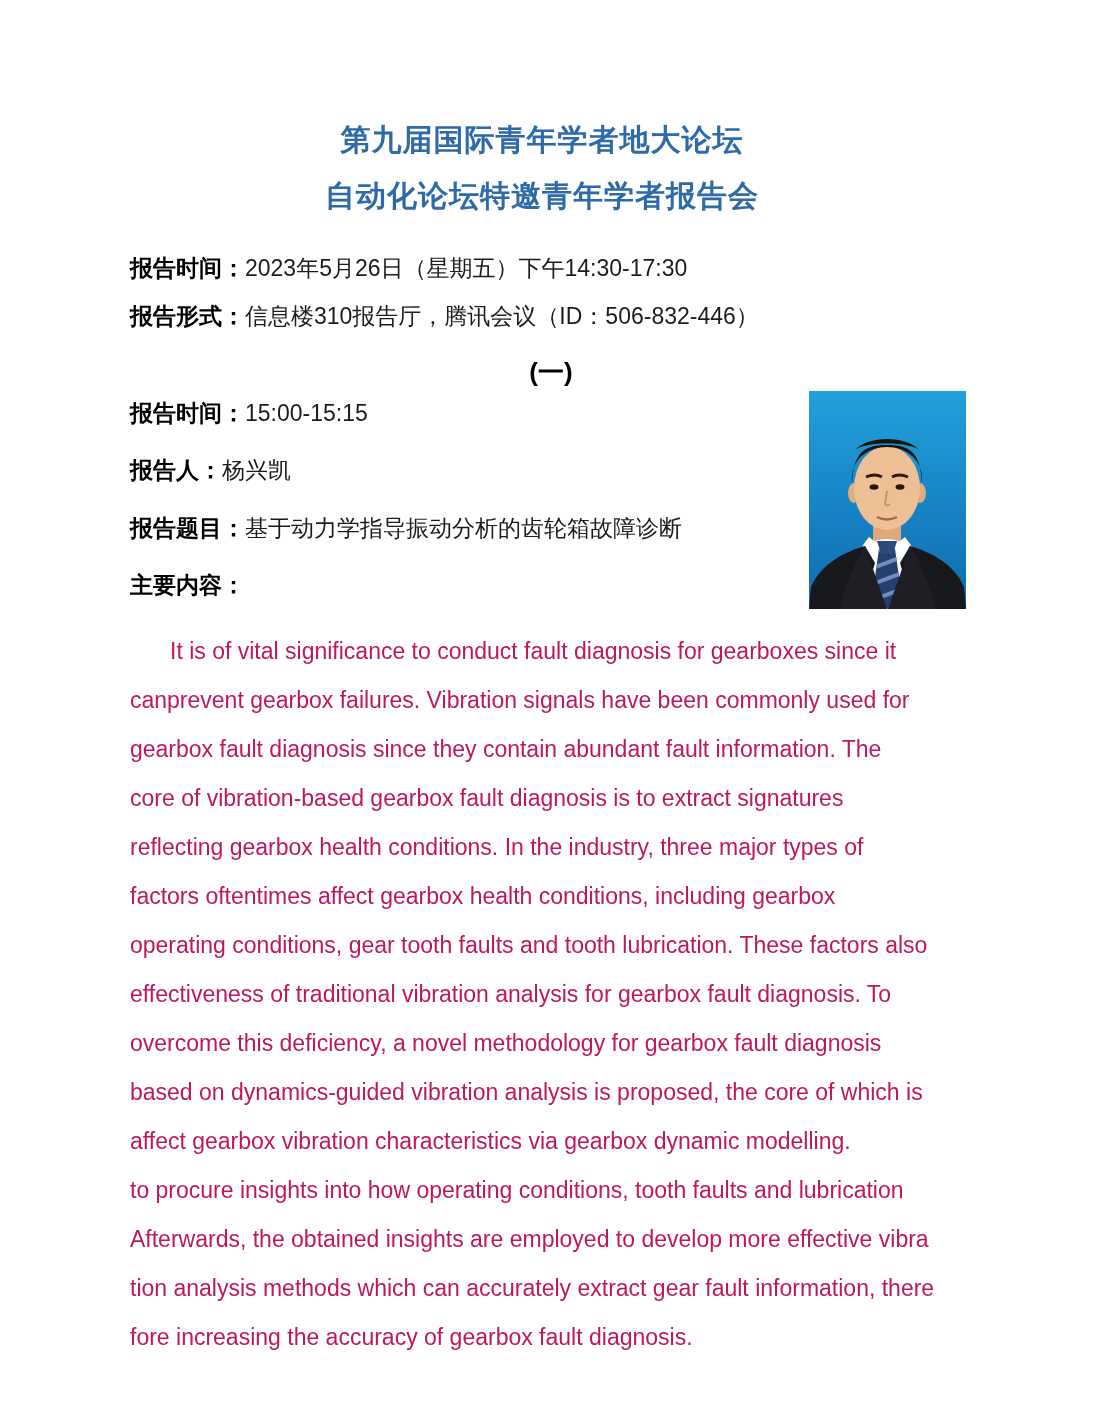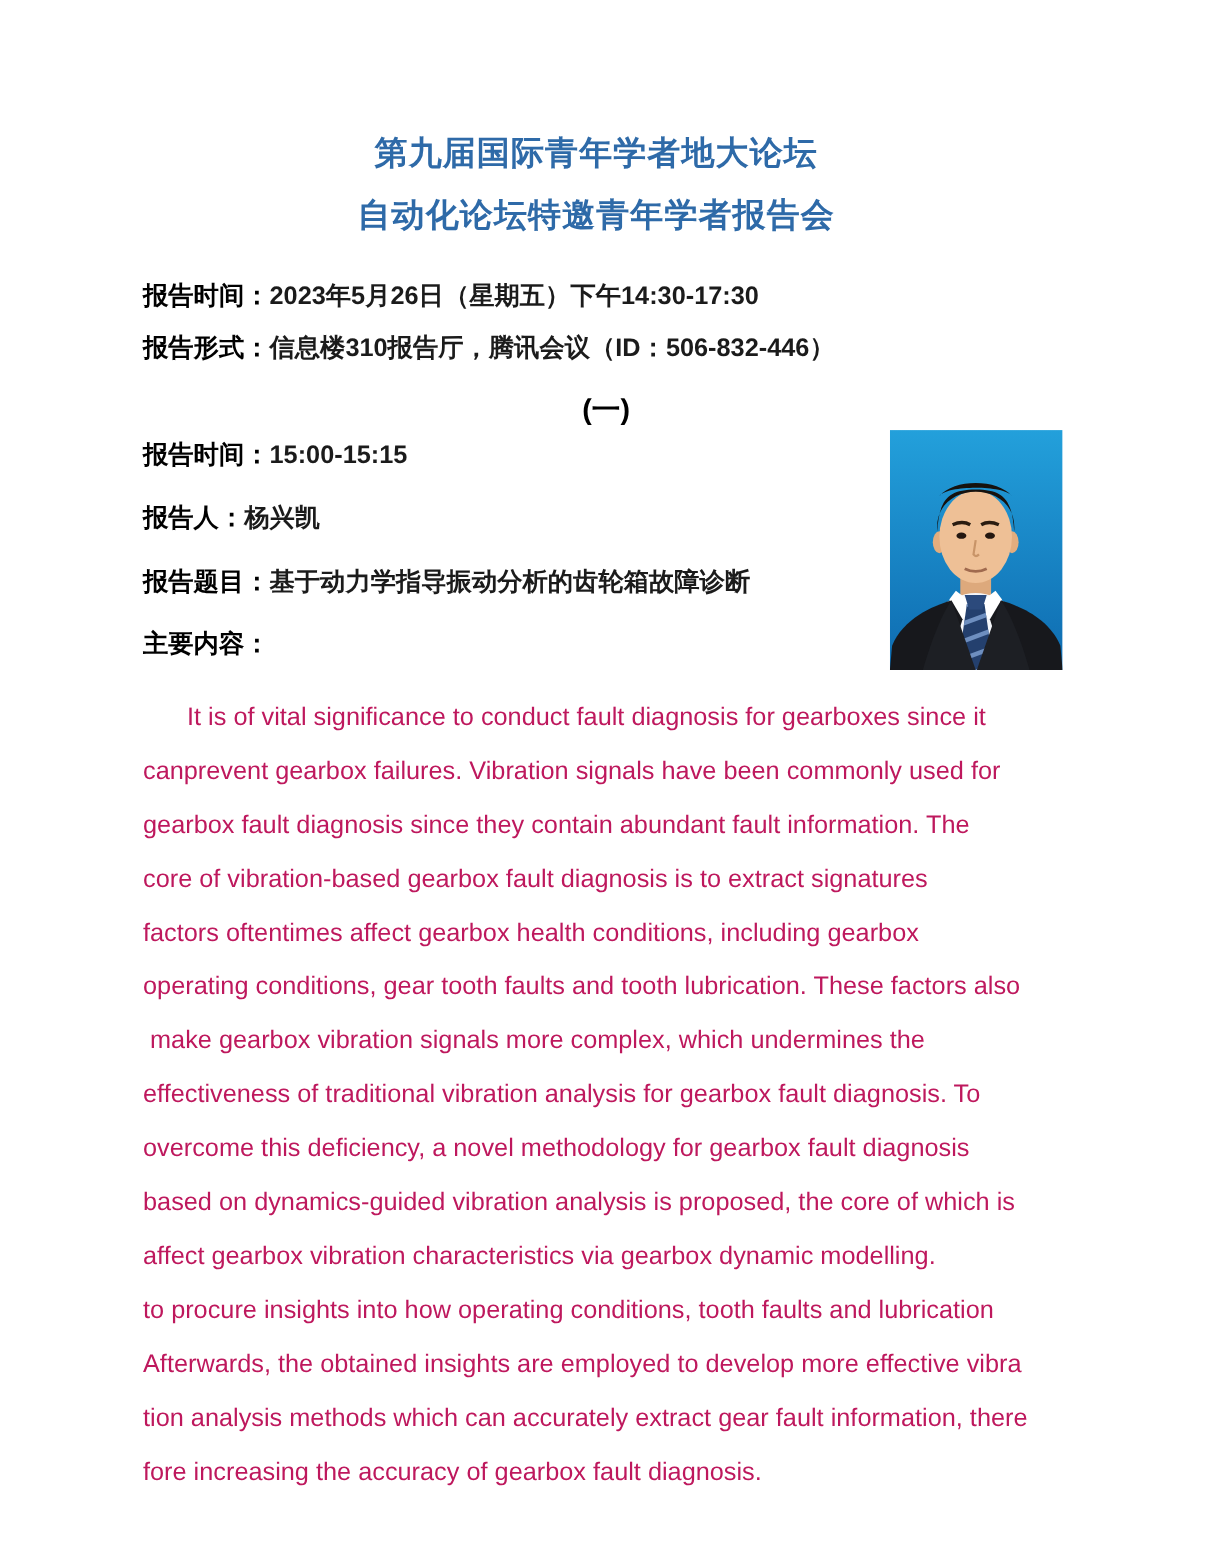--- a/index.html
+++ b/index.html
@@ -27,21 +27,21 @@
   }
   .info-row {
     position: absolute;
     left: 130px; right: 110px;
     height: 30px;
     font-size: 23px;
     line-height: 30px;
     white-space: pre;
   }
   .info-row .label { font-weight: 700; color: #000; }
-  .info-row .value { font-weight: 700; color: #1b1b1b; }
+  .info-row .value { font-weight: 400; color: #1b1b1b; }
   .section-marker {
     position: absolute;
     top: 355px; left: 0; right: 0;
     text-align: center;
     font-size: 26px;
     font-weight: 700;
     color: #000;
   }
   .photo {
     position: absolute;
@@ -140,23 +140,23 @@
 
       <path d="M68,126 Q78,131 88,126" stroke="#a06a4e" stroke-width="2.5" fill="none"></path>
     </svg>
   </div>
 
   <div class="abstract">
       <div class="abs-line">It is of vital significance to conduct fault diagnosis for gearboxes since it</div>
       <div class="abs-line">canprevent gearbox failures. Vibration signals have been commonly used for</div>
       <div class="abs-line">gearbox fault diagnosis since they contain abundant fault information. The</div>
       <div class="abs-line">core of vibration-based gearbox fault diagnosis is to extract signatures</div>
+      <div class="abs-line">reflecting gearbox health conditions. In the industry, three major types of</div>
       <div class="abs-line">factors oftentimes affect gearbox health conditions, including gearbox</div>
       <div class="abs-line">operating conditions, gear tooth faults and tooth lubrication. These factors also</div>
-      <div class="abs-line"> make gearbox vibration signals more complex, which undermines the</div>
       <div class="abs-line">effectiveness of traditional vibration analysis for gearbox fault diagnosis. To</div>
       <div class="abs-line">overcome this deficiency, a novel methodology for gearbox fault diagnosis</div>
       <div class="abs-line">based on dynamics-guided vibration analysis is proposed, the core of which is</div>
       <div class="abs-line">affect gearbox vibration characteristics via gearbox dynamic modelling.</div>
       <div class="abs-line">to procure insights into how operating conditions, tooth faults and lubrication</div>
       <div class="abs-line">Afterwards, the obtained insights are employed to develop more effective vibra</div>
       <div class="abs-line">tion analysis methods which can accurately extract gear fault information, there</div>
       <div class="abs-line">fore increasing the accuracy of gearbox fault diagnosis.</div>
     </div>
 

